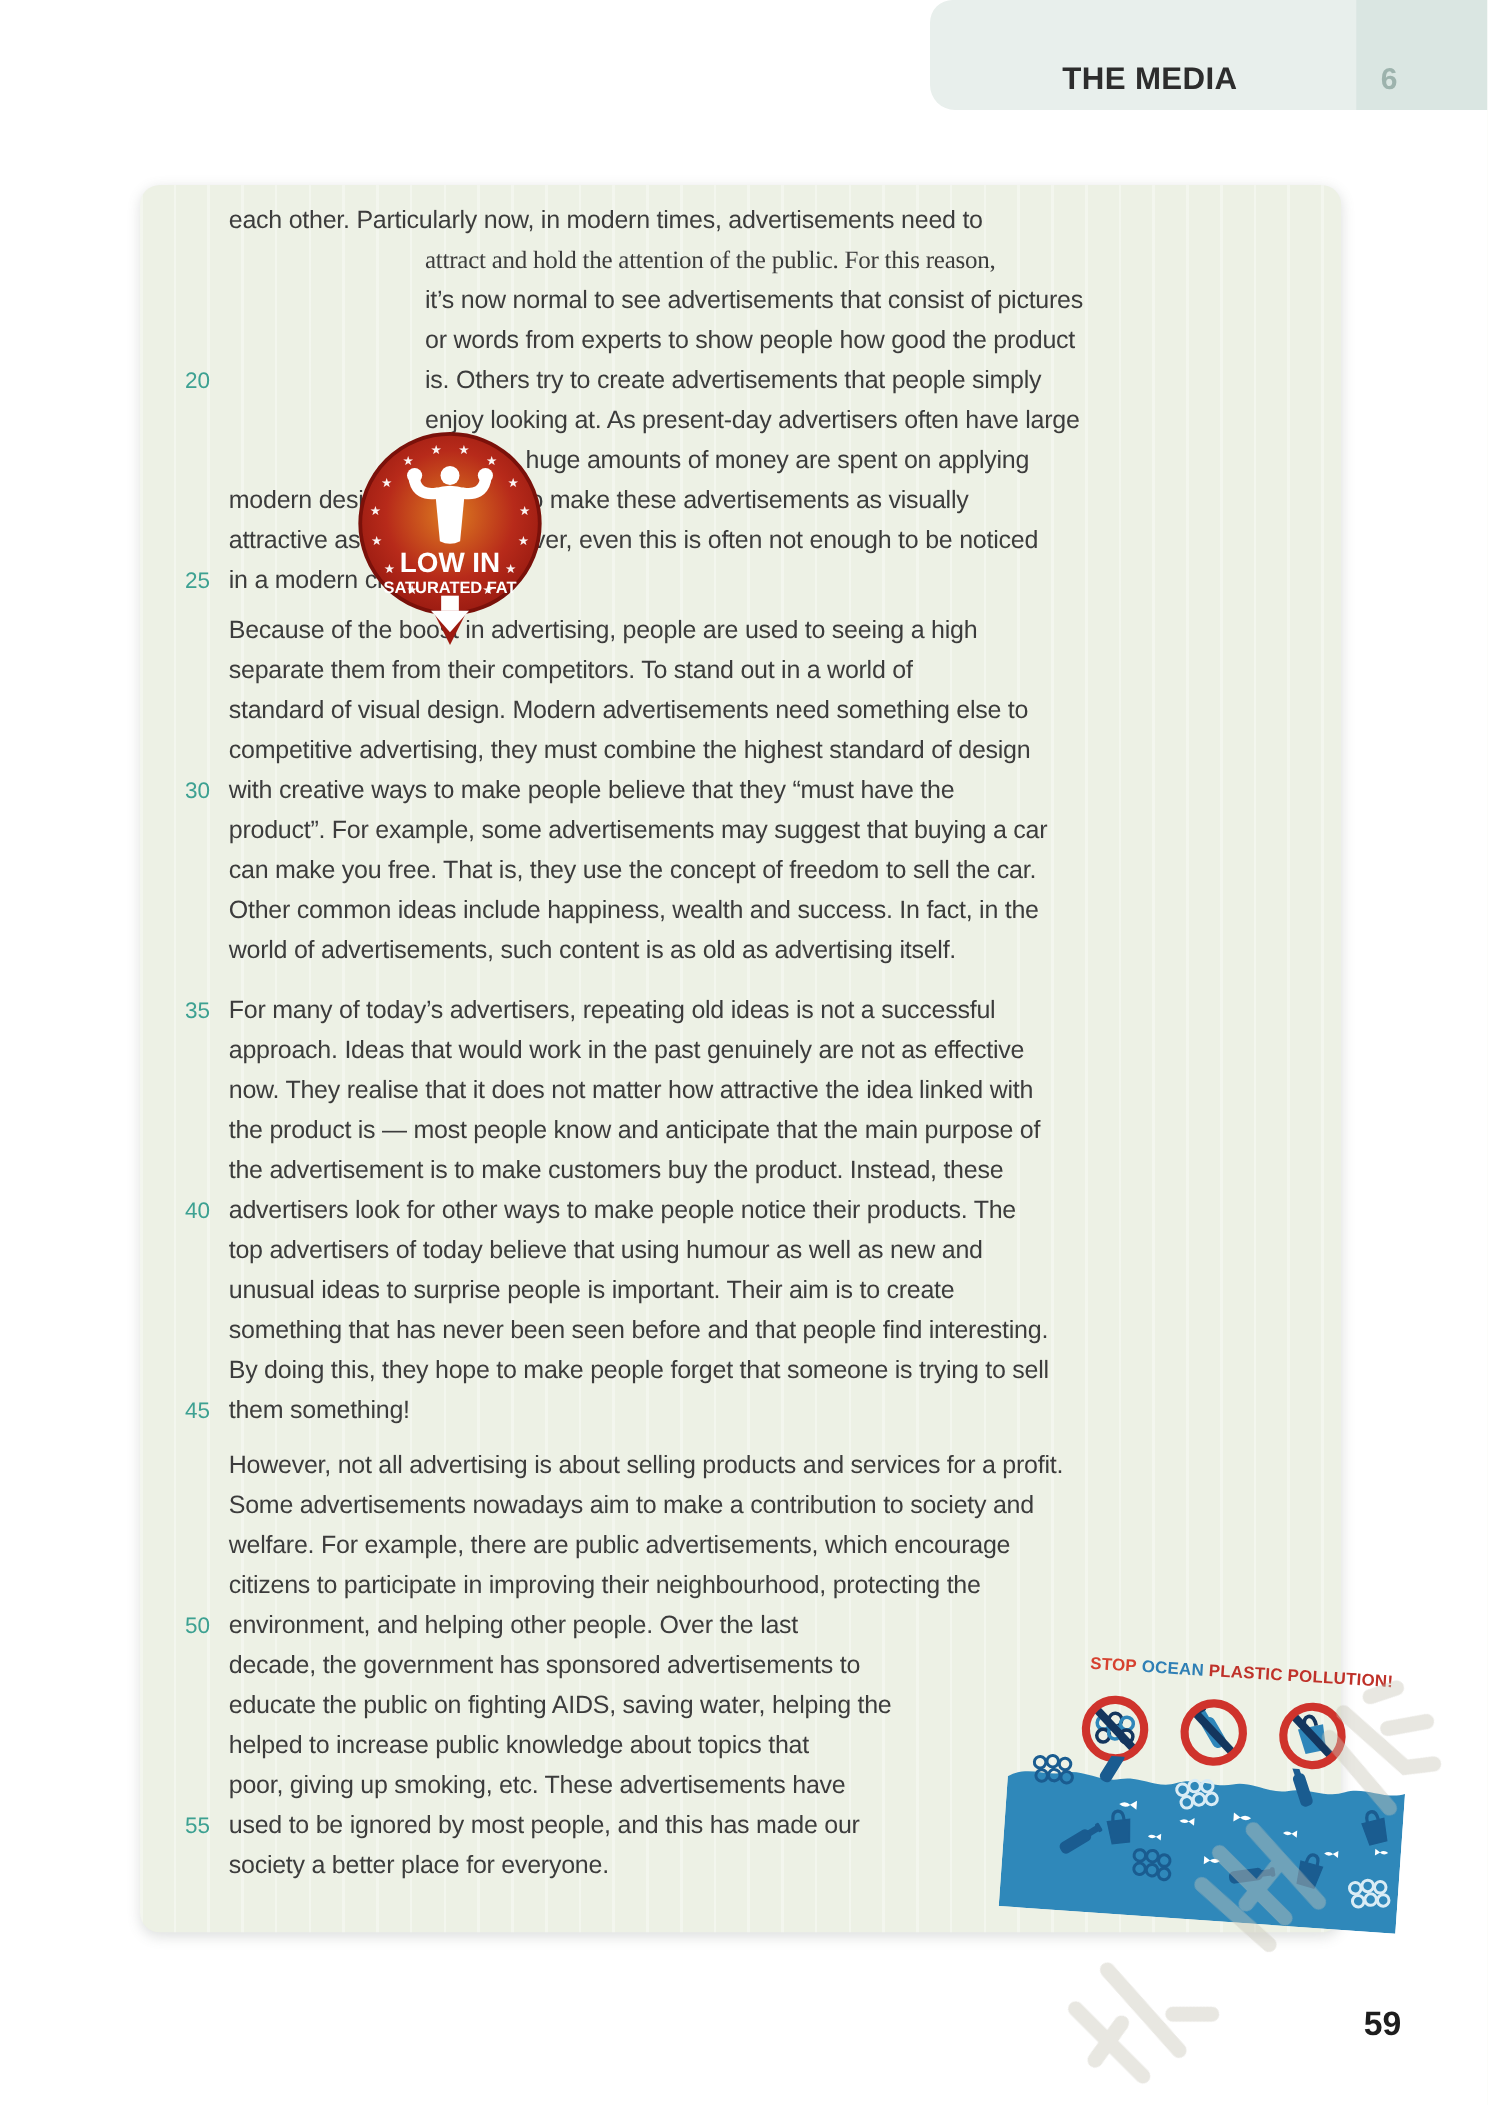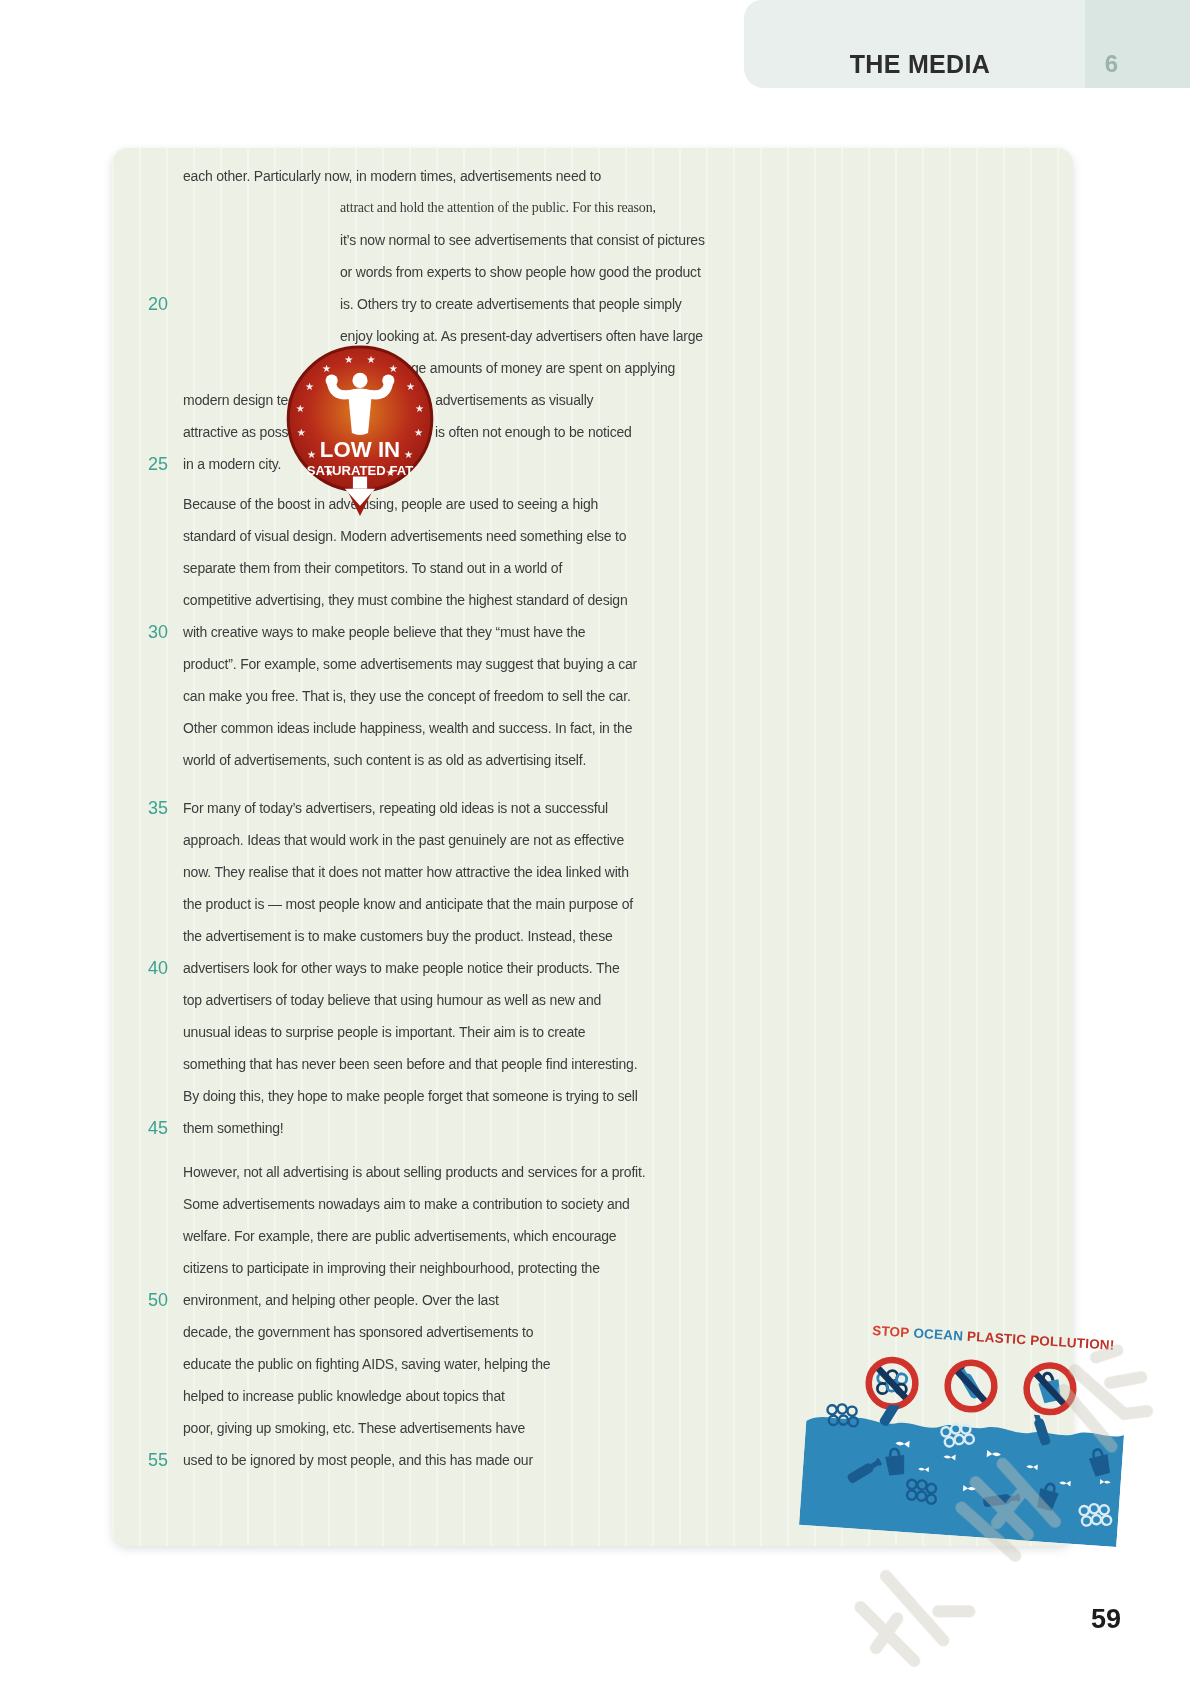--- a/index.html
+++ b/index.html
@@ -19,21 +19,21 @@
   .card{position:absolute;left:112px;top:148px;width:961px;height:1398px;
         background:#edf1e5 repeating-linear-gradient(90deg,rgba(255,255,255,.35) 0 2px,transparent 2px 27px);
         border-radius:16px;box-shadow:0 3px 10px rgba(90,100,95,.20);}
 
   .passage{position:absolute;left:0;top:12px;width:100%;}
   .para + .para{margin-top:8px;}
   .para.gap16{margin-top:16px;}
   .para.gap12{margin-top:12px;}
   .line{display:flex;height:32px;}
   .lnum{flex:0 0 56px;width:56px;text-align:right;color:#3da192;font-size:18px;line-height:32px;}
-  .ltxt{margin-left:15px;font-size:14px;line-height:32px;color:#3c3c3c;letter-spacing:-0.2px;white-space:pre;}
+  .ltxt{margin-left:15px;font-size:20px;line-height:32px;color:#3c3c3c;letter-spacing:-0.2px;white-space:pre;}
 
   
   .badge{position:absolute;left:172px;top:192px;width:152px;height:178px;}
 
   
   .ocean-title{position:absolute;left:872px;top:1330px;width:230px;transform:rotate(3.5deg);
                font-weight:bold;font-size:13.5px;letter-spacing:.2px;white-space:nowrap;}
   .ocean-title span{margin-right:4px;}
   .signs{position:absolute;left:864px;top:1358px;display:flex;gap:23px;transform:rotate(2deg);}
   .signs svg{display:block;}
@@ -100,25 +100,25 @@
             <span class="ltxt">in a modern city.</span>
           </div>
         </div>
         <div class="para">
           <div class="line">
             <span class="lnum"></span>
             <span class="ltxt">Because of the boost in advertising, people are used to seeing a high</span>
           </div>
           <div class="line">
             <span class="lnum"></span>
+            <span class="ltxt">separate them from their competitors. To stand out in a world of</span>
+          </div>
+          <div class="line">
+            <span class="lnum"></span>
             <span class="ltxt">standard of visual design. Modern advertisements need something else to</span>
-          </div>
-          <div class="line">
-            <span class="lnum"></span>
-            <span class="ltxt">separate them from their competitors. To stand out in a world of</span>
           </div>
           <div class="line">
             <span class="lnum"></span>
             <span class="ltxt">competitive advertising, they must combine the highest standard of design</span>
           </div>
           <div class="line">
             <span class="lnum">30</span>
             <span class="ltxt">with creative ways to make people believe that they “must have the</span>
           </div>
           <div class="line">
@@ -217,20 +217,24 @@
             <span class="lnum"></span>
             <span class="ltxt">helped to increase public knowledge about topics that</span>
           </div>
           <div class="line">
             <span class="lnum"></span>
             <span class="ltxt">poor, giving up smoking, etc. These advertisements have</span>
           </div>
           <div class="line">
             <span class="lnum">55</span>
             <span class="ltxt">used to be ignored by most people, and this has made our</span>
+          </div>
+          <div class="line">
+            <span class="lnum"></span>
+            <span class="ltxt">society a better place for everyone.</span>
           </div>
         </div>
       </div>
 
     <div class="badge">
       <svg width="152" height="178" viewBox="0 0 150 176">
         <defs>
           <radialGradient id="bg" cx="50%" cy="45%" r="65%">
             <stop offset="0%" stop-color="#dd7c20"></stop>
             <stop offset="55%" stop-color="#b72a1a"></stop>

